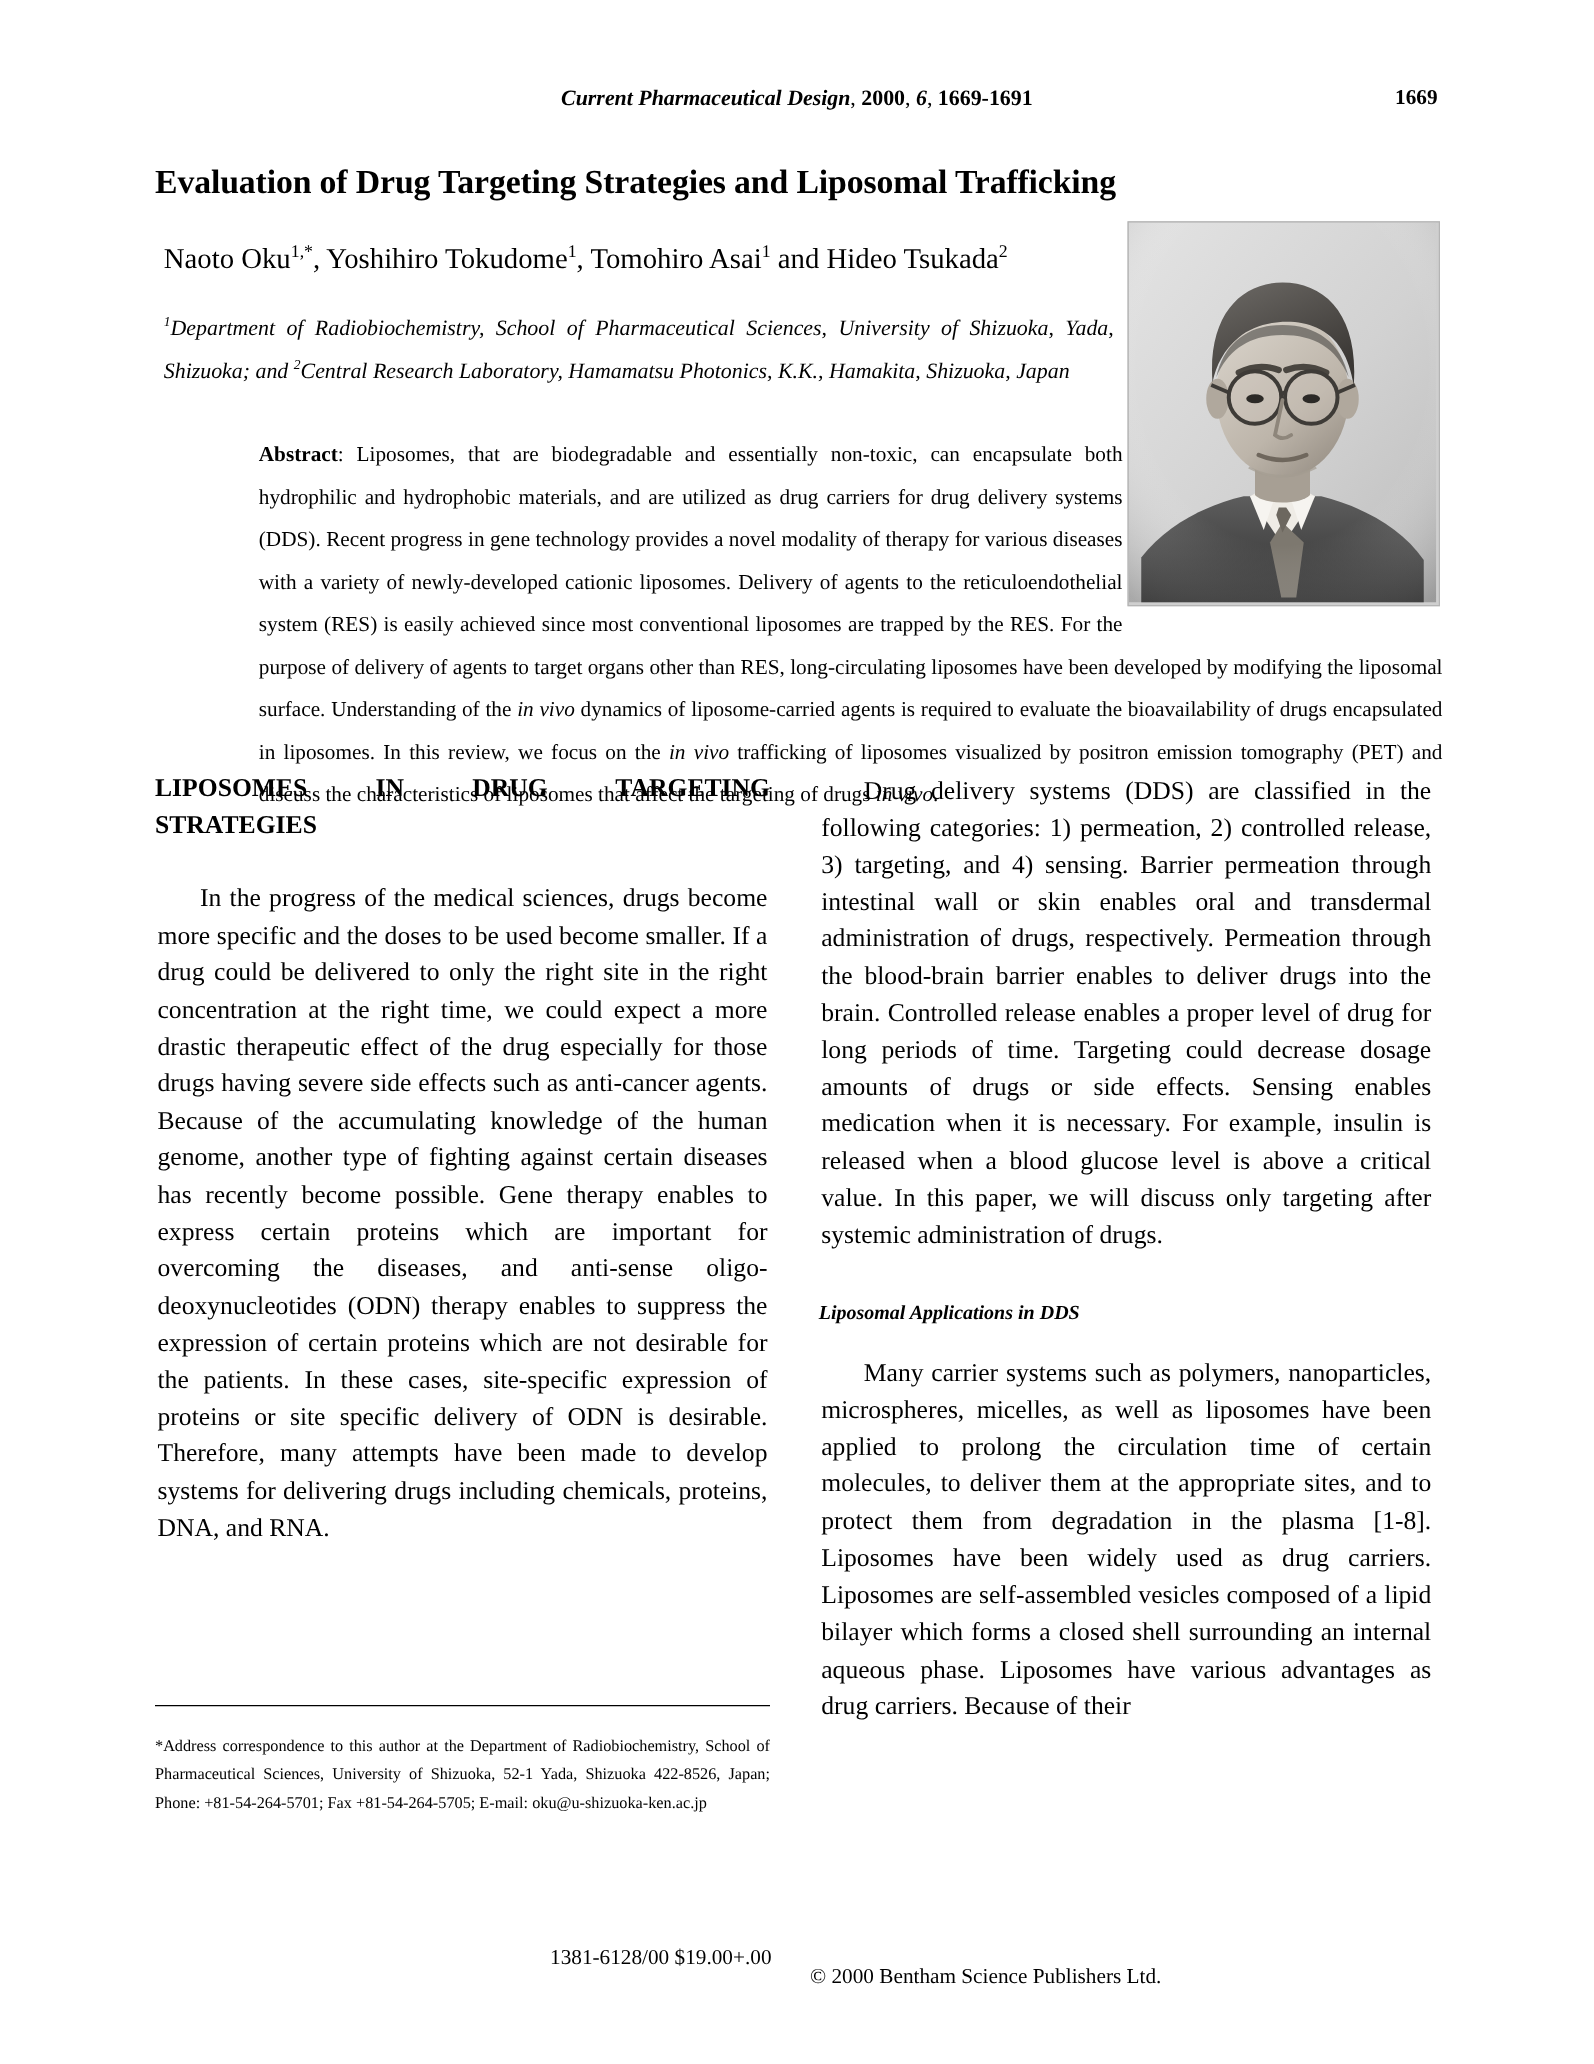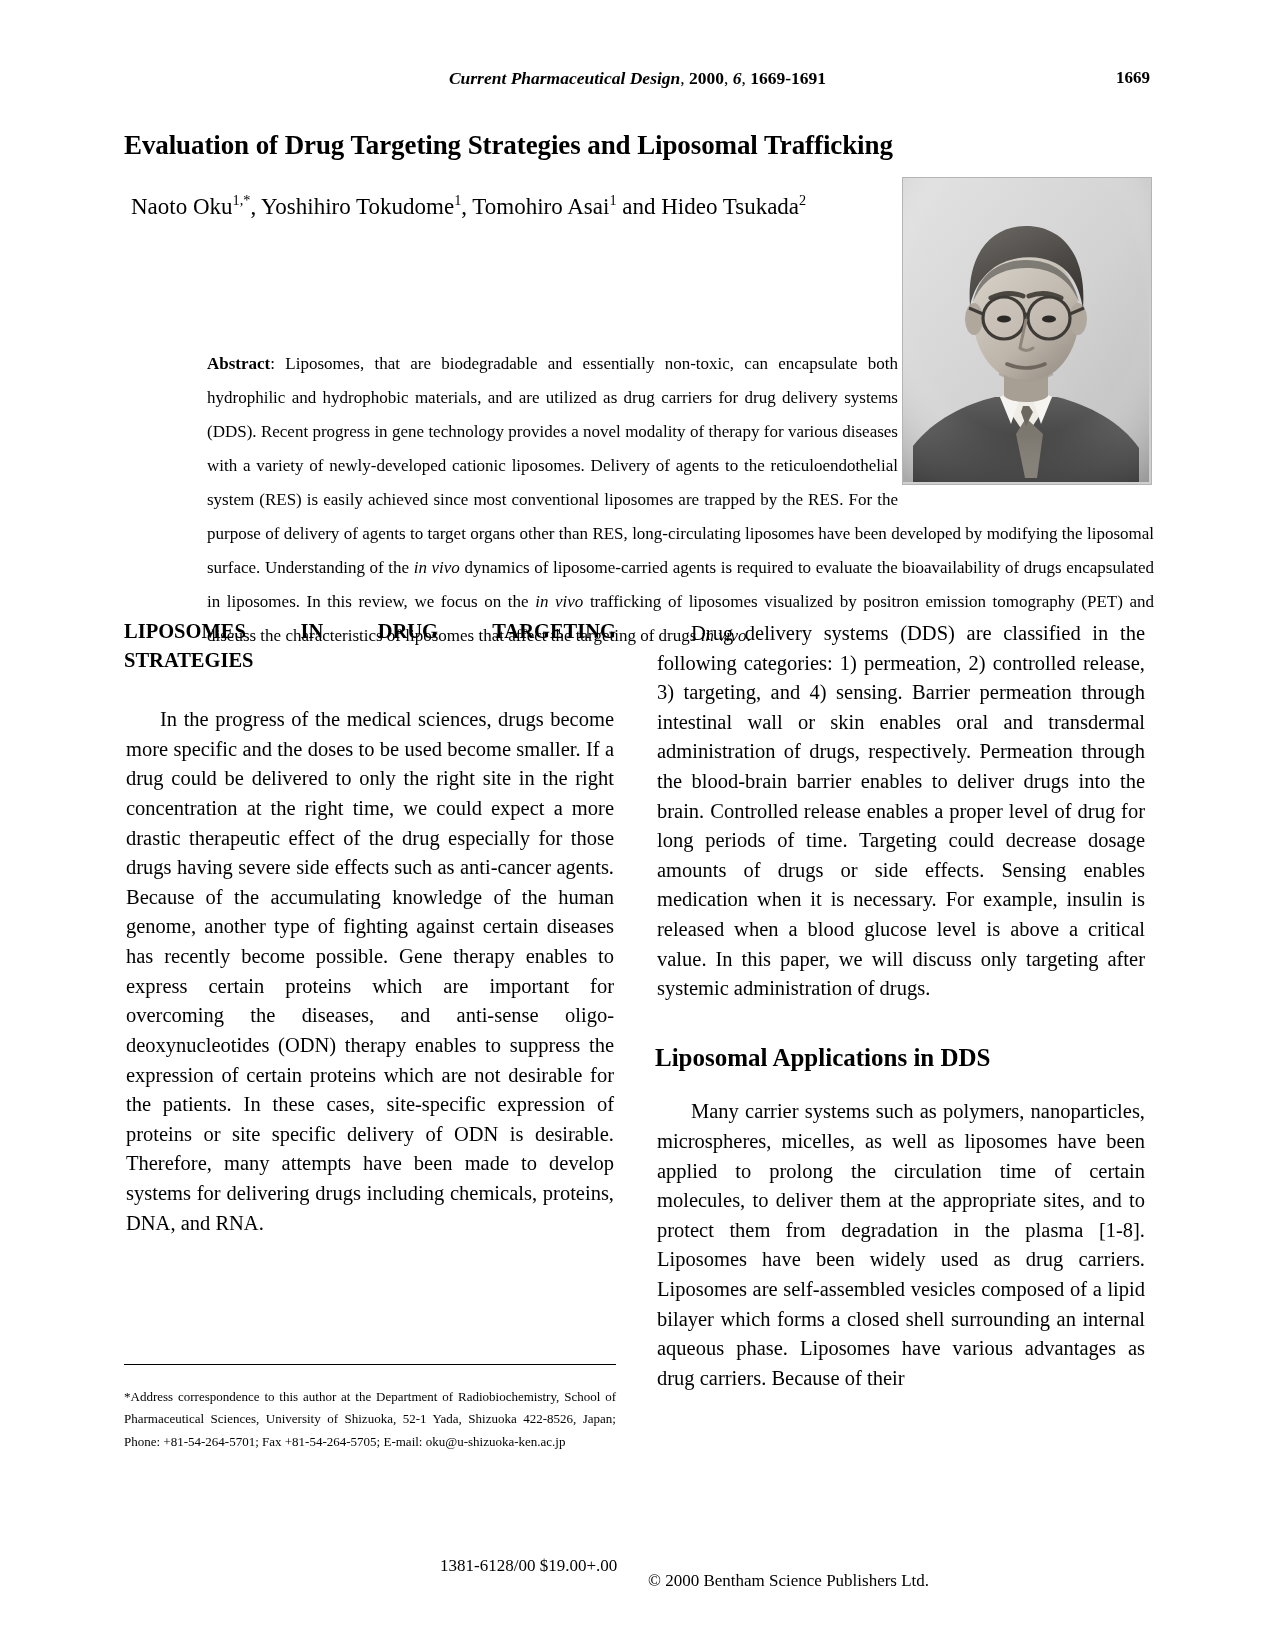--- a/index.html
+++ b/index.html
@@ -139,23 +139,24 @@
     text-align: justify;
     text-align-last: justify;
     margin: 0 0 0 0;
     line-height: 1.42;
   }
   .h1 .last-line {
     text-align-last: left;
   }
   .h2 {
     font-weight: bold;
-    font-size: 25px;
+    font-size: 16px;
     margin: 0;
     line-height: 1.42;
+    font-style: italic;
   }
   p.body {
     margin: 2px;
     text-indent: 34px;
   }
   .gap-sm { height: 20px; }
   .gap-md { height: 28px; }
   .gap-lg { height: 34px; }
   
   .footnote-rule {
@@ -203,20 +204,21 @@
 
   <div class="running-head">
     <div class="rh-center"><span class="rh-journal">Current Pharmaceutical Design</span><span>, </span><span class="rh-year">2000</span><span>, </span><span class="rh-vol">6</span><span>, </span><span class="rh-pages">1669-1691</span></div>
     <div class="rh-page-number">1669</div>
   </div>
 
   <h1 class="article-title">Evaluation of Drug Targeting Strategies and Liposomal Trafficking</h1>
 
   <div class="authors"><span>Naoto Oku</span><sup>1,*</sup><span>, </span><span>Yoshihiro Tokudome</span><sup>1</sup><span>, </span><span>Tomohiro Asai</span><sup>1</sup><span> and </span><span>Hideo Tsukada</span><sup>2</sup></div>
 
+  <div class="affiliation"><sup>1</sup><span>Department of Radiobiochemistry, School of Pharmaceutical Sciences, University of Shizuoka, Yada, Shizuoka; and </span><sup>2</sup><span>Central Research Laboratory, Hamamatsu Photonics, K.K., Hamakita, Shizuoka, Japan</span></div>
 
   <div class="portrait">
     <svg width="246" height="304" viewBox="0 0 246 304">
       <defs>
         <linearGradient id="bgGrad" x1="0" y1="0" x2="1" y2="1">
           <stop offset="0%" stop-color="#e3e3e3"></stop>
           <stop offset="55%" stop-color="#d2d2d2"></stop>
           <stop offset="100%" stop-color="#bdbdbd"></stop>
         </linearGradient>
         <linearGradient id="suitGrad" x1="0" y1="0" x2="0" y2="1">

